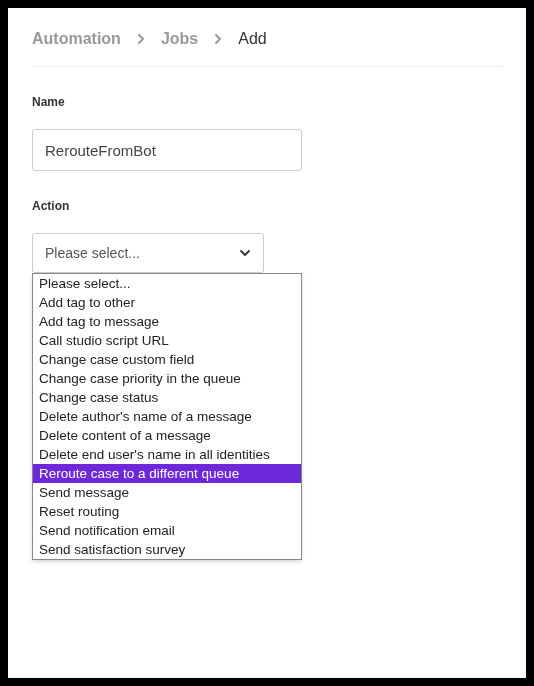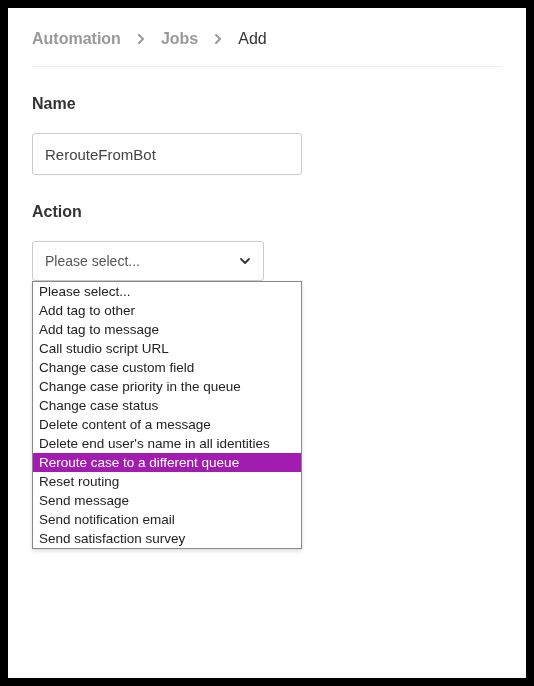--- a/index.html
+++ b/index.html
@@ -23,21 +23,21 @@
       gap: 15px;
       font-size: 16px;
       font-weight: 600;
       color: #999;
       padding-bottom: 18px;
       border-bottom: 1px solid #eee;
     }
     .breadcrumb .sep svg { display: block; }
     .breadcrumb .current { color: #333; font-weight: 400; }
     .section-label {
-      font-size: 16px;
+      font-size: 12px;
       font-weight: 700;
       color: #333;
       margin-top: 28px;
       margin-bottom: 20px;
     }
     .text-input {
       width: 270px;
       height: 42px;
       border: 1px solid #ccc;
       border-radius: 3px;
@@ -79,21 +79,21 @@
       z-index: 10;
     }
     .dropdown .opt {
       padding: 1px 6px;
       line-height: 17px;
       cursor: pointer;
       white-space: nowrap;
       overflow: hidden;
     }
     .dropdown .opt.selected {
-      background: #a21caf;
+      background: #6d28d9;
       color: #fff;
     }
   </style>
 </head>
 <body>
 
 <div class="frame">
 
   <div class="breadcrumb">
     <span>Automation</span>
@@ -126,23 +126,24 @@
       </span>
     </div>
     <div class="dropdown" id="dropdown">
         <div class="opt">Please select...</div>
         <div class="opt">Add tag to other</div>
         <div class="opt">Add tag to message</div>
         <div class="opt">Call studio script URL</div>
         <div class="opt">Change case custom field</div>
         <div class="opt">Change case priority in the queue</div>
         <div class="opt">Change case status</div>
+        <div class="opt">Delete author's name of a message</div>
         <div class="opt">Delete content of a message</div>
         <div class="opt">Delete end user's name in all identities</div>
         <div class="opt selected">Reroute case to a different queue</div>
+        <div class="opt">Send message</div>
         <div class="opt">Reset routing</div>
-        <div class="opt">Send message</div>
         <div class="opt">Send notification email</div>
         <div class="opt">Send satisfaction survey</div>
       </div>
   </div>
 
 </div>
 
 </body></html>

